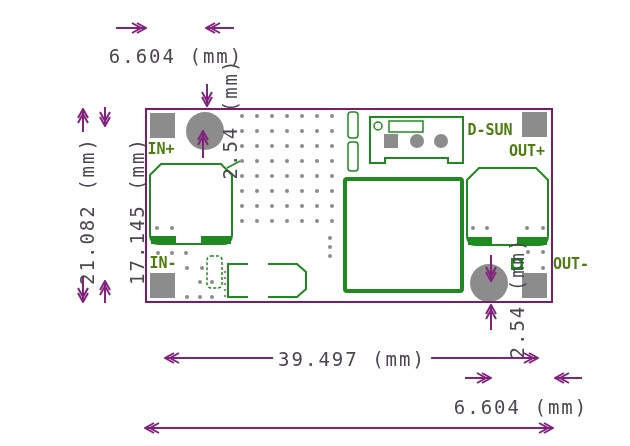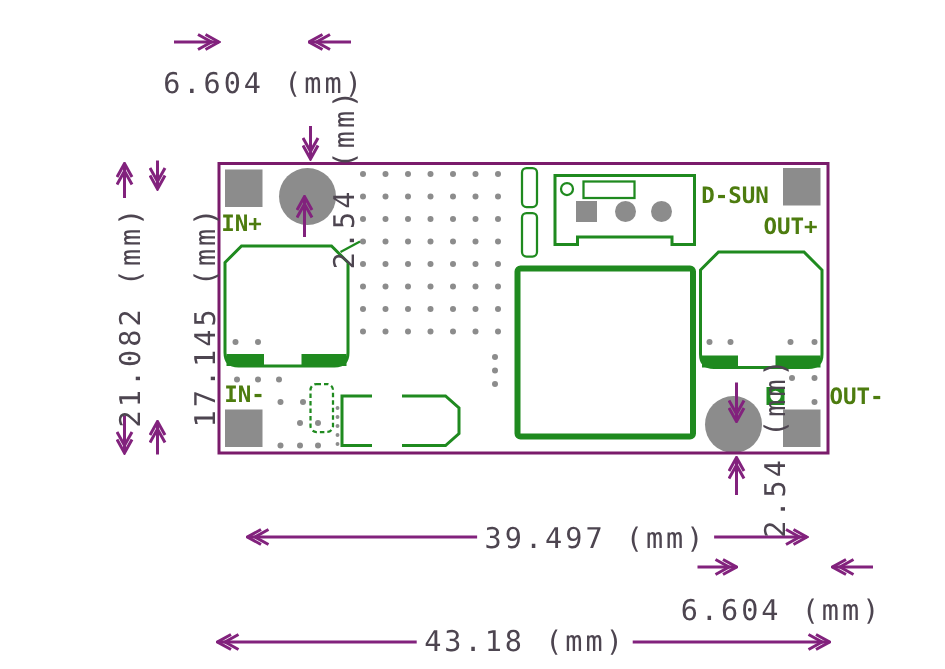--- a/index.html
+++ b/index.html
@@ -173,22 +173,21 @@
       <line x1="145" y1="428" x2="553" y2="428" marker-start="url(#arrow)" marker-end="url(#arrow)"></line>
       <line x1="465" y1="378" x2="491" y2="378" marker-end="url(#arrow)"></line>
       <line x1="582" y1="378" x2="555" y2="378" marker-end="url(#arrow)"></line>
     </g>
   </svg>
 
   <span class="txt dim" style="left:176px;top:56px;">6.604 (mm)</span>
   <span class="txt dim vert" style="left:230px;top:119px;">2.54 (mm)</span>
   <span class="txt dim vert" style="left:87px;top:211px;">21.082 (mm)</span>
   <span class="txt dim vert" style="left:137px;top:211px;">17.145 (mm)</span>
-  <span class="txt dim onln" style="left:352px;top:359px;margin-left:45px;">39.497 (mm)</span>
-  <span class="txt dim onln" style="left:350px;top:428px;">43.18 (mm)</span>
+  <span class="txt dim onln" style="left:352px;top:359px;">39.497 (mm)</span>
   <span class="txt dim" style="left:521px;top:407px;">6.604 (mm)</span>
   <span class="txt dim vert" style="left:517px;top:298px;">2.54 (mm)</span>
 
   <span class="txt silk" style="left:161px;top:149px;">IN+</span>
   <span class="txt silk" style="left:163px;top:263px;">IN-</span>
   <span class="txt silk" style="left:490px;top:130px;">D-SUN</span>
   <span class="txt silk" style="left:527px;top:151px;">OUT+</span>
   <span class="txt silk" style="left:531px;top:264px;margin-left:40px;">OUT-</span>
 
 </div>

